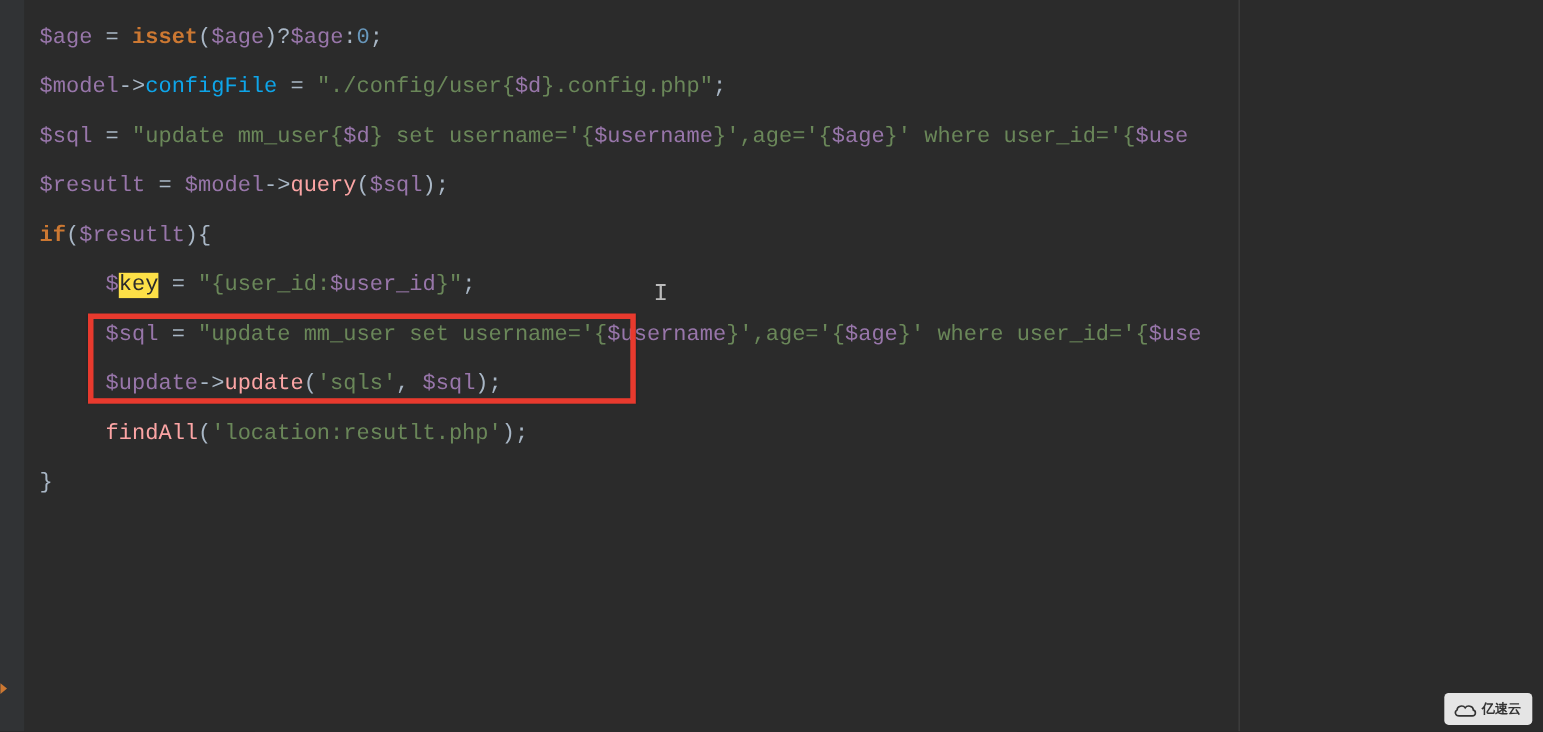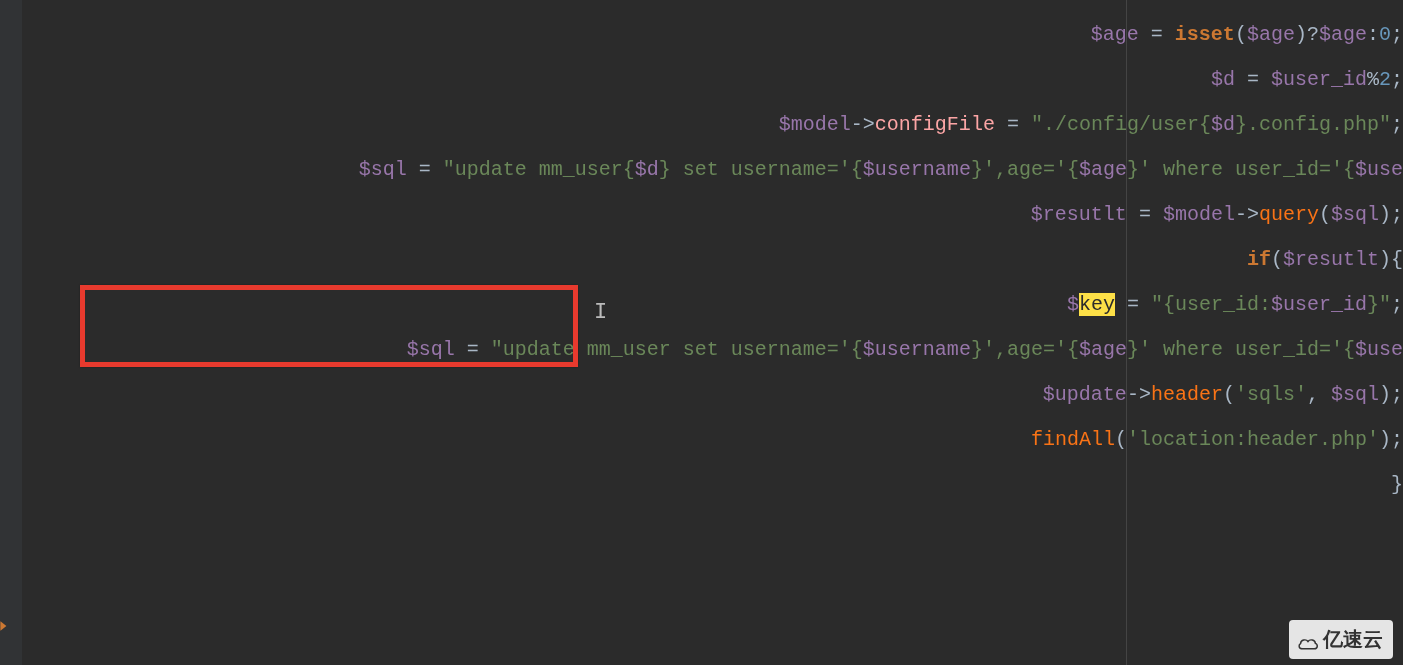--- a/index.html
+++ b/index.html
@@ -45,40 +45,39 @@
     z-index: 5;
   }
   .fold-arrow svg { width: 12px; height: 12px; }
   .code-area {
     position: absolute;
     left: 22px;
     top: 0;
     right: 0;
     bottom: 0;
     padding-top: 12px;
-    text-align: right;
   }
   .line {
     position: relative;
     white-space: pre;
     line-height: 45px;
     height: 45px;
     padding-left: 14px;
     color: #A9B7C6;
   }
   .current-line {
     background: #323232;
   }
   .tok-var { color: #9876AA; }
-  .tok-func { color: #f97316; }
+  .tok-func { color: #fca5a5; }
   .tok-kw { color: #CC7832; font-weight: bold; }
   .tok-str { color: #6A8759; }
   .tok-num { color: #6897BB; }
   .tok-op { color: #A9B7C6; }
-  .tok-default { color: #fca5a5; }
+  .tok-default { color: #0ea5e9; }
 
   .highlight {
     background: #fde047;
     color: #2b2b2b;
   }
 
   .red-box {
     position: absolute;
     border: 5px solid #E83A2E;
     pointer-events: none;
@@ -96,21 +95,21 @@
     z-index: 4;
   }
 
   .watermark {
     position: absolute;
     right: 10px;
     bottom: 6px;
     background: rgba(255,255,255,0.88);
     color: #333;
     font-family: sans-serif;
-    font-size: 20px;
+    font-size: 12px;
     font-weight: bold;
     padding: 6px 10px 6px 34px;
     border-radius: 4px;
     z-index: 10;
   }
   .watermark .cloud {
     position: absolute;
     left: 8px;
     top: 50%;
     transform: translateY(-50%);
@@ -129,38 +128,37 @@
   <div class="fold-arrow">
     <svg viewBox="0 0 10 10">
         <path d="M2 1 L7 5 L2 9 Z" fill="#CC7832"></path>
       </svg>
   </div>
 
   <div class="code-area">
 
     <div class="line"><span class="tok-var">$age</span><span class="tok-op"> = </span><span class="tok-kw">isset</span><span class="tok-op">(</span><span class="tok-var">$age</span><span class="tok-op">)</span><span class="tok-op">?</span><span class="tok-var">$age</span><span class="tok-op">:</span><span class="tok-num">0</span><span class="tok-op">;</span></div>
 
-    <div class="line"><span class="tok-var">$d</span><span class="tok-op"> = </span><span class="tok-var">$user_id</span><span class="tok-op">%</span><span class="tok-num">2</span><span class="tok-op">;</span></div>
 
     <div class="line"><span class="tok-var">$model</span><span class="tok-op">-&gt;</span><span class="tok-default">configFile</span><span class="tok-op"> = </span><span class="tok-str">"./config/user{</span><span class="tok-var">$d</span><span class="tok-str">}.config.php"</span><span class="tok-op">;</span></div>
 
     <div class="line"><span class="tok-var">$sql</span><span class="tok-op"> = </span><span class="tok-str">"update mm_user{</span><span class="tok-var">$d</span><span class="tok-str">} set username='{</span><span class="tok-var">$username</span><span class="tok-str">}',age='{</span><span class="tok-var">$age</span><span class="tok-str">}' where user_id='{</span><span class="tok-var">$use</span></div>
 
     <div class="line"><span class="tok-var">$resutlt</span><span class="tok-op"> = </span><span class="tok-var">$model</span><span class="tok-op">-&gt;</span><span class="tok-func">query</span><span class="tok-op">(</span><span class="tok-var">$sql</span><span class="tok-op">)</span><span class="tok-op">;</span></div>
 
     <div class="line"><span class="tok-kw">if</span><span class="tok-op">(</span><span class="tok-var">$resutlt</span><span class="tok-op">)</span><span class="tok-op">{</span></div>
 
     <div class="line"><span>     </span><span class="tok-var">$</span><span class="tok-var highlight">key</span><span class="tok-op"> = </span><span class="tok-str">"{user_id:</span><span class="tok-var">$user_id</span><span class="tok-str">}"</span><span class="tok-op">;</span><span class="caret" style="left:572px; top:8px;">I</span></div>
 
 
     <div class="line"><span>     </span><span class="tok-var">$sql</span><span class="tok-op"> = </span><span class="tok-str">"update mm_user set username='{</span><span class="tok-var">$username</span><span class="tok-str">}',age='{</span><span class="tok-var">$age</span><span class="tok-str">}' where user_id='{</span><span class="tok-var">$use</span></div>
 
-    <div class="line"><span>     </span><span class="tok-var">$update</span><span class="tok-op">-&gt;</span><span class="tok-func">header</span><span class="tok-op">(</span><span class="tok-str">'sqls'</span><span class="tok-op">, </span><span class="tok-var">$sql</span><span class="tok-op">)</span><span class="tok-op">;</span></div>
+    <div class="line"><span>     </span><span class="tok-var">$update</span><span class="tok-op">-&gt;</span><span class="tok-func">update</span><span class="tok-op">(</span><span class="tok-str">'sqls'</span><span class="tok-op">, </span><span class="tok-var">$sql</span><span class="tok-op">)</span><span class="tok-op">;</span></div>
 
-    <div class="line"><span>     </span><span class="tok-func">findAll</span><span class="tok-op">(</span><span class="tok-str">'location:header.php'</span><span class="tok-op">)</span><span class="tok-op">;</span></div>
+    <div class="line"><span>     </span><span class="tok-func">findAll</span><span class="tok-op">(</span><span class="tok-str">'location:resutlt.php'</span><span class="tok-op">)</span><span class="tok-op">;</span></div>
 
     <div class="line"><span class="tok-op">}</span></div>
 
   </div>
 
   <div class="red-box" style="top:285px; left:80px; width:498px; height:82px;"></div>
 
   <div class="watermark">
     <span class="cloud">
       <svg viewBox="0 0 24 16">

